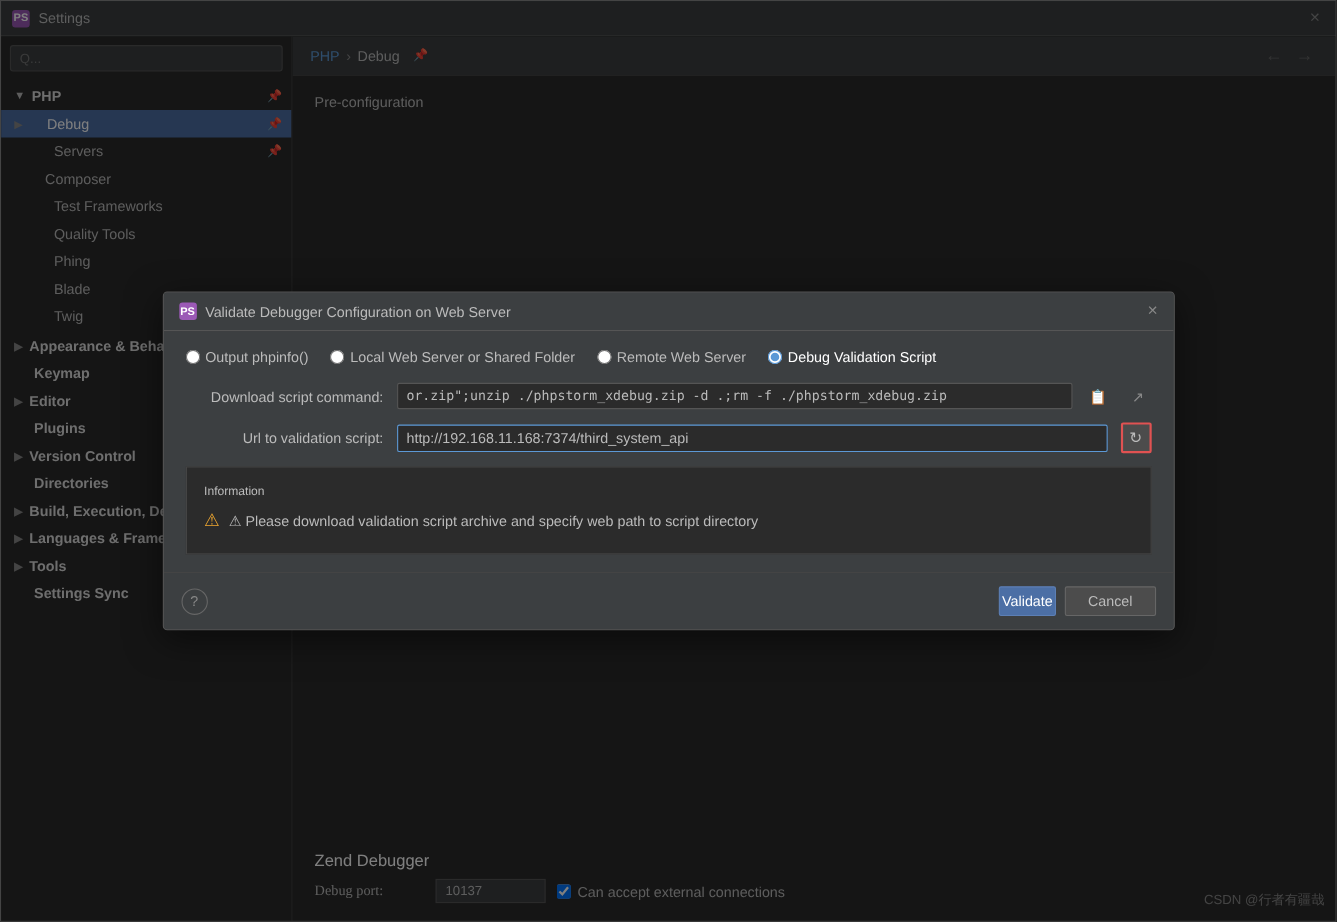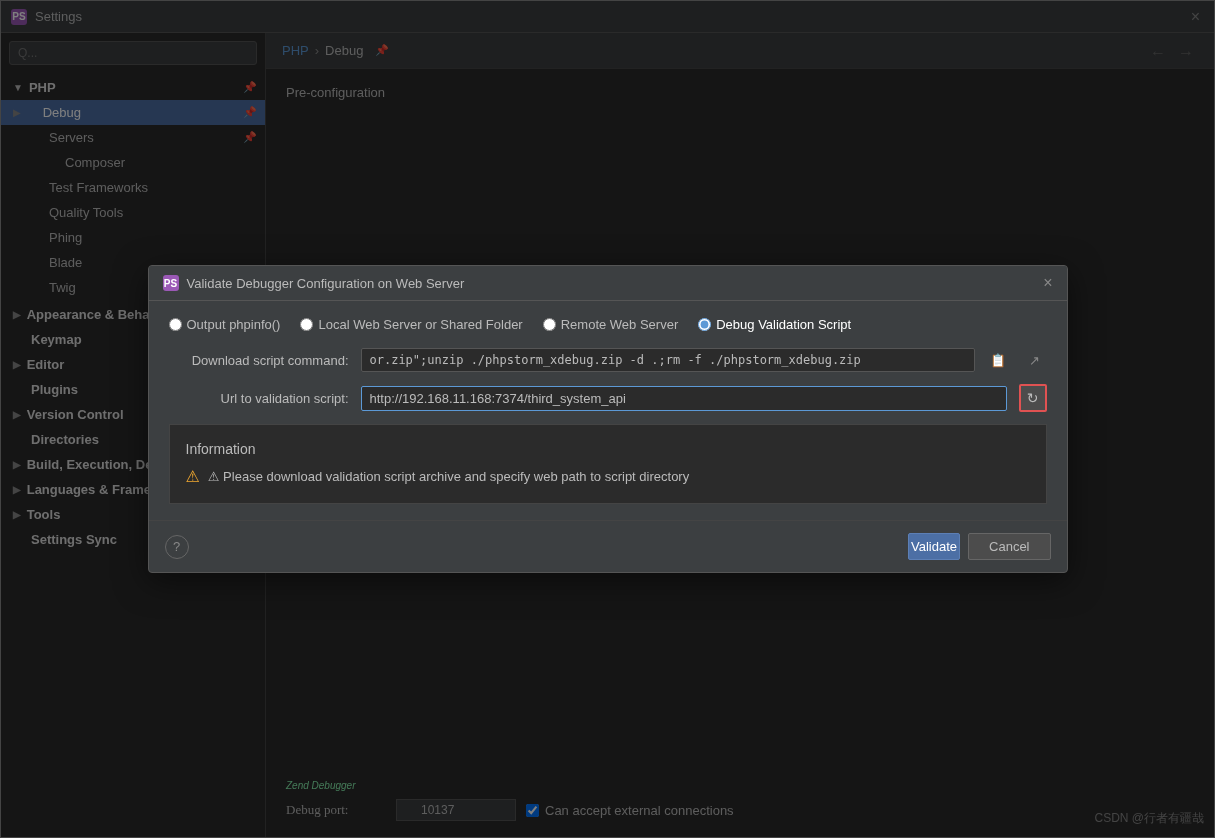--- a/index.html
+++ b/index.html
@@ -204,47 +204,46 @@
       font-size: 13px;
       margin-bottom: 10px;
     }
 
     
     .bottom-content {
       padding: 8px 20px;
     }
 
     .zend-section-title {
-      color: #86efac;
-      font-size: 10px;
+      color: #ffffff;
+      font-size: 15px;
       margin-bottom: 8px;
-      font-style: italic;
     }
 
     .form-row {
       display: flex;
       align-items: center;
       margin-bottom: 8px;
       gap: 10px;
     }
 
     .form-label {
       color: #bbb;
       font-size: 13px;
       min-width: 100px;
       font-family: Liberation Serif, serif;
     }
 
     .form-input {
       background: #3c3f41;
       border: 1px solid #555;
       color: #bbb;
-      padding: 3px 24px;
+      padding: 3px 8px;
       font-size: 12px;
-      width: 120px;
+      width: 100px;
     }
 
     .checkbox-label {
       display: flex;
       align-items: center;
       gap: 6px;
       color: #bbb;
       font-size: 13px;
     }
 
@@ -403,21 +402,21 @@
     .info-section {
       background: #2b2b2b;
       border: 1px solid #444;
       padding: 16px;
       margin-top: 8px;
       min-height: 80px;
     }
 
     .info-section-title {
       color: #bbb;
-      font-size: 14px;
+      font-size: 11px;
       margin-bottom: 10px;
     }
 
     .info-warning {
       display: flex;
       align-items: center;
       gap: 8px;
       color: #bbb;
       font-size: 13px;
     }
@@ -503,21 +502,21 @@
         <div class="sidebar-item active">
           <span class="expand-arrow">▶</span>
           <span style="margin-left:16px">Debug</span>
           <span class="pin-icon">📌</span>
         </div>
         <div class="sidebar-item">
           <span style="margin-left:36px">Servers</span>
           <span class="pin-icon">📌</span>
         </div>
         <div class="sidebar-item">
-          <span style="margin-left:52px">Composer</span>
+          <span style="margin-left:28px">Composer</span>
         </div>
         <div class="sidebar-item">
           <span style="margin-left:36px">Test Frameworks</span>
         </div>
         <div class="sidebar-item">
           <span style="margin-left:36px">Quality Tools</span>
         </div>
         <div class="sidebar-item">
           <span style="margin-left:36px">Phing</span>
         </div>

